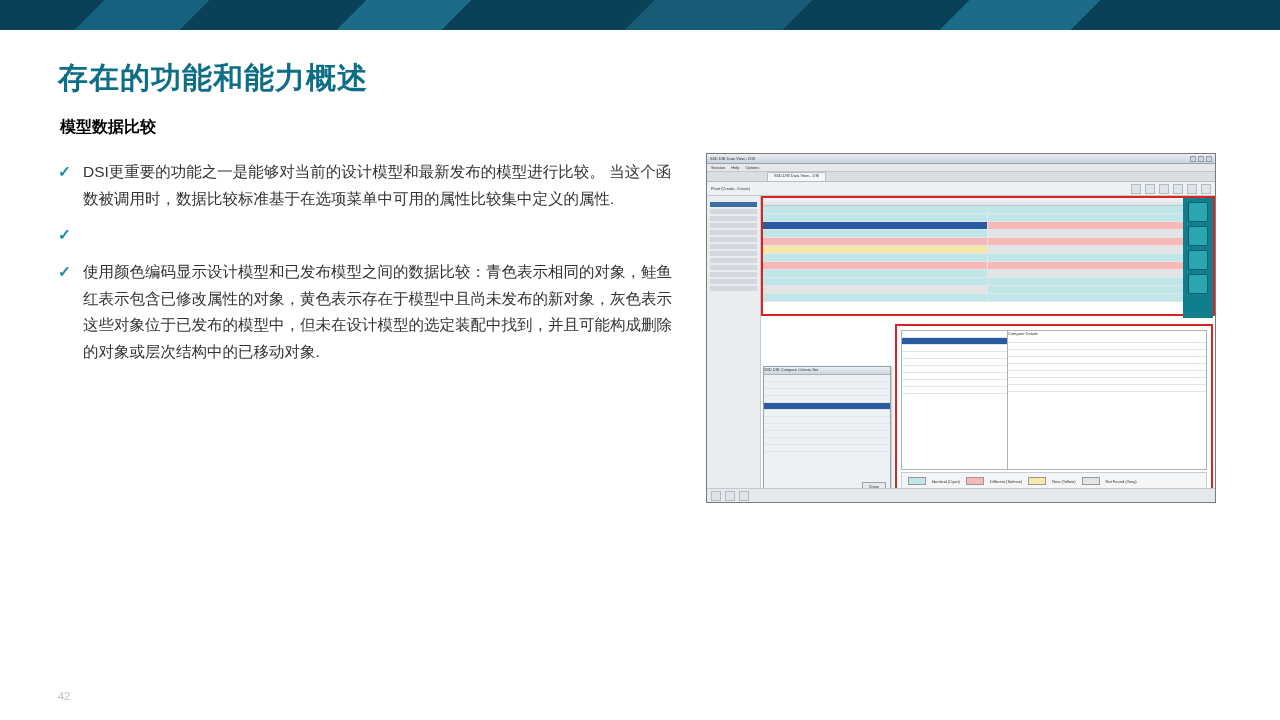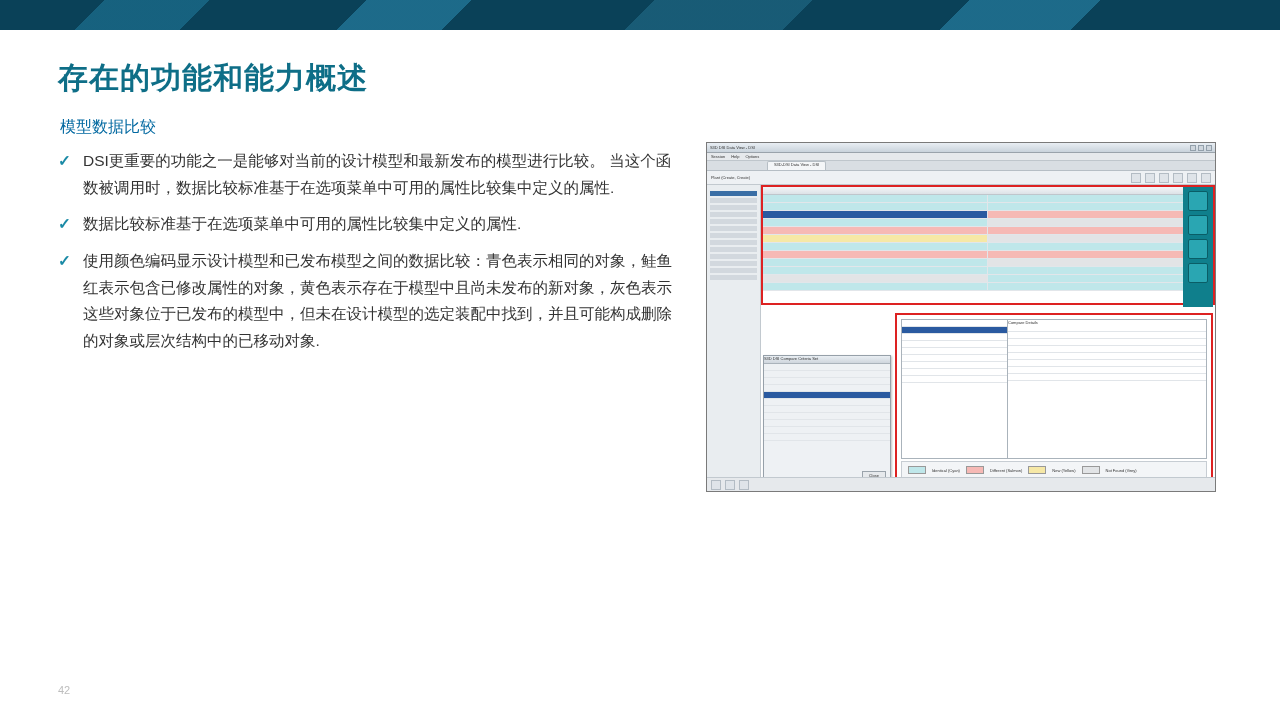--- a/index.html
+++ b/index.html
@@ -5,26 +5,26 @@
   * { margin: 0; padding: 0; box-sizing: border-box; }
   html, body { width: 1280px; height: 720px; font-family: "Microsoft YaHei", Arial, sans-serif; background: #fff; overflow: hidden; }
   .banner { height: 30px; background: #0a4158; position: relative; }
   .banner::before {
     content: ""; position: absolute; inset: 0;
     background: linear-gradient(135deg, #0a4158 0 8%, #186583 8% 16%, #0a4158 16% 28%, #1f6f8f 28% 36%, #0a4158 36% 50%, #1a5e79 50% 62%, #0a4158 62% 74%, #1f6f8f 74% 84%, #0a4158 84% 100%);
     opacity: .9;
   }
   .slide { position: relative; padding: 28px 64px 0 58px; height: calc(720px - 30px); }
   .title { color: #0e6e87; font-size: 30px; font-weight: 700; letter-spacing: 1px; }
-  .subtitle { color: #0369a1; font-size: 16px; font-weight: 400; margin: 18px 0 0 2px; }
+  .subtitle { color: #000000; font-size: 16px; font-weight: 700; margin: 18px 0 11px 2px; }
   .content { display: flex; gap: 30px; }
   .bullets { width: 630px; }
   .bullet { display: flex; margin: 10px 0; line-height: 1.72; color: #333; font-size: 15.5px; }
   .bullet .chk { color: #1a8aa6; margin-right: 12px; font-weight: 700; flex: 0 0 auto; }
-  .page-num { position: absolute; left: 58px; bottom: 24px; color: #bdbdbd; font-size: 11px; }
+  .page-num { position: absolute; left: 58px; bottom: 18px; color: #bdbdbd; font-size: 11px; }
 
   
   .shot { width: 520px; height: 350px; border: 1px solid #7a7a7a; background: #dfe3e6; position: relative; font-size: 4px; color: #333; margin-top: 4px; }
   .titlebar { height: 10px; background: linear-gradient(#e9eef3,#c9d3dc); border-bottom: 1px solid #9aa3ab; display:flex; align-items:center; padding:0 3px; justify-content: space-between; }
   .dots { display:flex; gap:2px; }
   .dots span{ width:6px; height:6px; background:#cfd6dd; border:1px solid #93a0ab; }
   .menubar { height:8px; background:#e6e9ec; border-bottom:1px solid #bfc6cc; padding-left:4px; display:flex; gap:6px; align-items:center; }
   .toolbar { height:14px; background:#eef1f4; border-bottom:1px solid #c2c9cf; display:flex; align-items:center; gap:4px; padding:0 4px; }
   .tbtn{ width:10px; height:10px; background:#dfe4e9; border:1px solid #b3bcc4; }
   .tabstrip { height:10px; background:#d9dee3; border-bottom:1px solid #b6bec5; display:flex; align-items:flex-end; padding-left:60px; }
@@ -73,21 +73,20 @@
   <h2 class="subtitle">模型数据比较</h2>
 
   <div class="content">
     <div class="bullets">
       <div class="bullet">
         <span class="chk">✓</span>
         <span>DSI更重要的功能之一是能够对当前的设计模型和最新发布的模型进行比较。 当这个函数被调用时，数据比较标准基于在选项菜单中可用的属性比较集中定义的属性.</span>
       </div>
       <div class="bullet">
         <span class="chk">✓</span>
-        <span>数据比较标准基于在选项菜单中可用的属性比较集中定义的属性.</span>
       </div>
       <div class="bullet">
         <span class="chk">✓</span>
         <span>使用颜色编码显示设计模型和已发布模型之间的数据比较：青色表示相同的对象，鲑鱼红表示包含已修改属性的对象，黄色表示存在于模型中且尚未发布的新对象，灰色表示 这些对象位于已发布的模型中，但未在设计模型的选定装配中找到，并且可能构成删除的对象或层次结构中的已移动对象.</span>
       </div>
     </div>
 
     <div class="shot">
       <div class="titlebar">
         <span>S3D DSI Data View - DSI</span>

